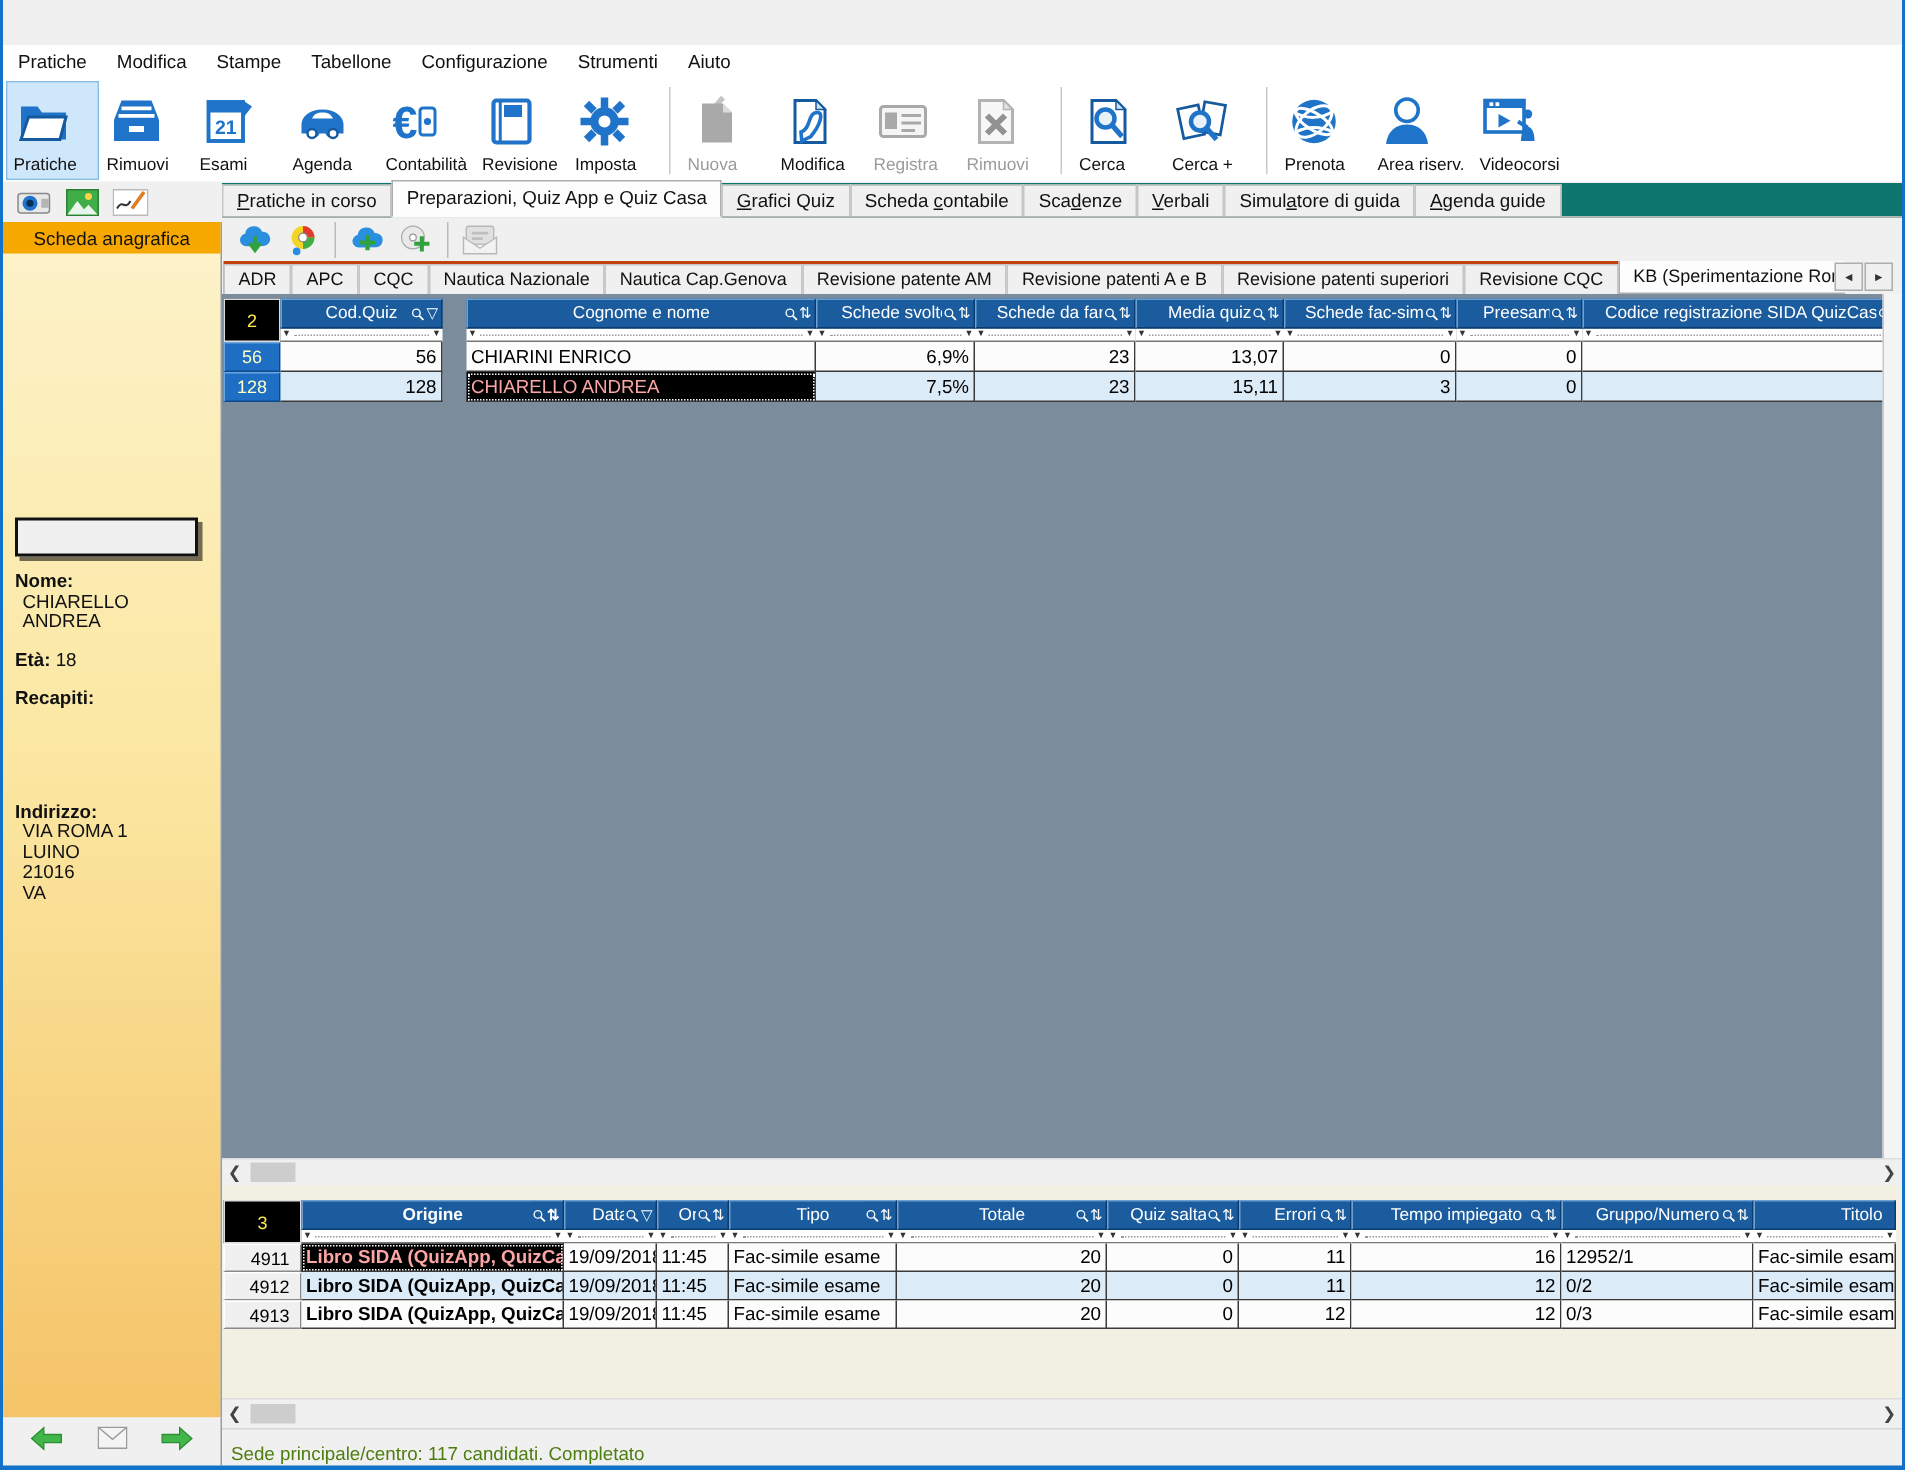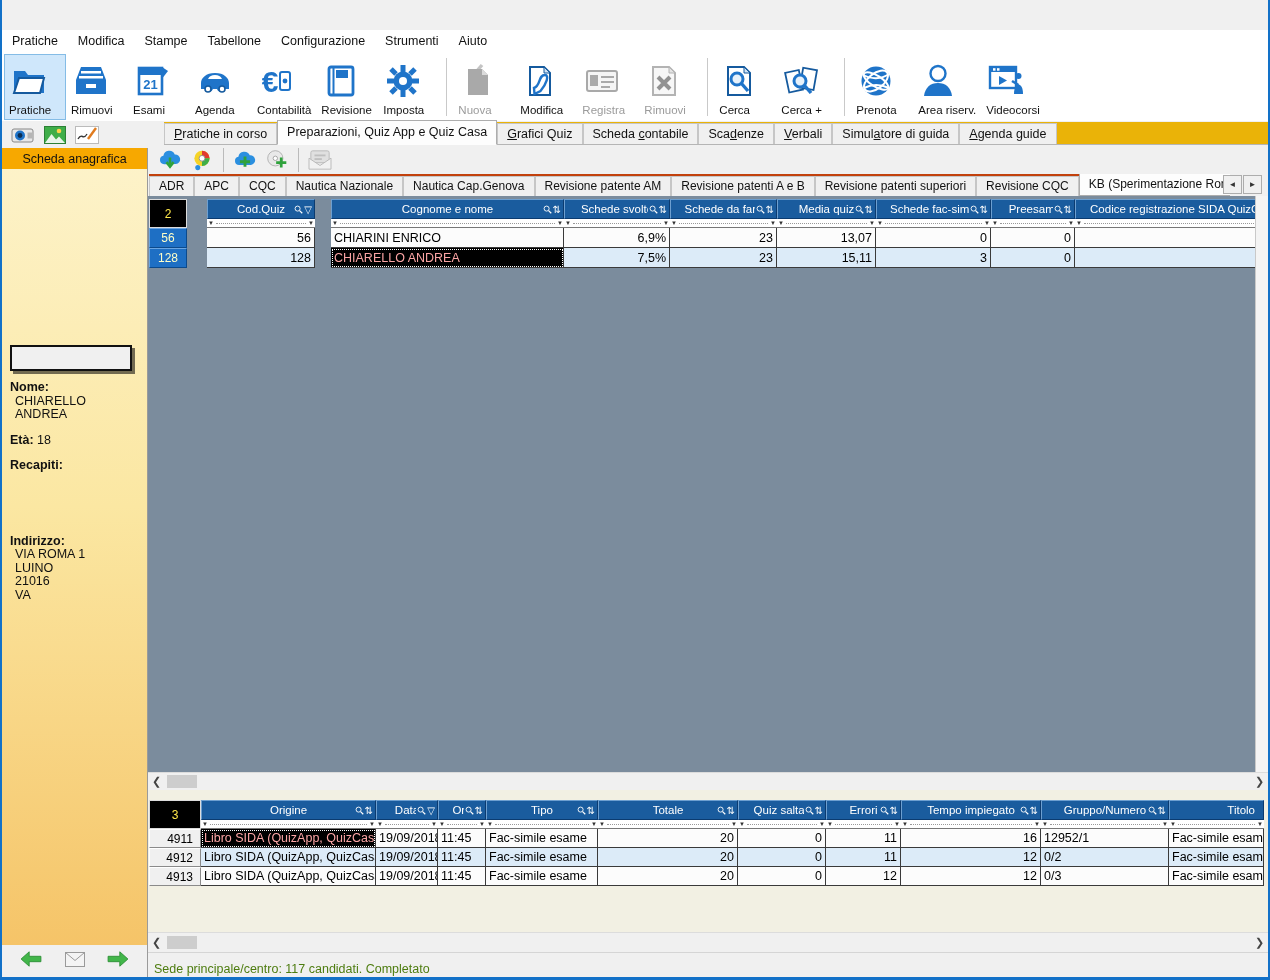--- a/index.html
+++ b/index.html
@@ -28,23 +28,23 @@
            display:flex;align-items:center;padding-left:2px;box-sizing:border-box;}
   .tbtn{min-width:60px;height:64px;display:flex;flex-direction:column;align-items:flex-start;
         justify-content:flex-end;padding:2px 4px 3px;box-sizing:border-box;margin:16px 1px;}
   .tbtn .ic{width:40px;height:42px;display:flex;align-items:center;justify-content:center;}
   .tbtn .lb{font-size:11.5px;color:#111;margin-top:2px;white-space:nowrap;}
   .tbtn.active{background:#cfe7fb;outline:1px solid #84bce6;}
   .tbtn.disabled .lb{color:#9b9b9b;}
   .tsep{width:1px;height:58px;background:#c9c9c9;margin:0 6px;}
 
   
-  #maintabs{position:absolute;left:148px;top:122px;right:2px;height:23px;background:#eab308;
+  #maintabs{position:absolute;left:148px;top:122px;right:2px;height:23px;background:#0f766e;
             display:flex;align-items:flex-end;border-bottom:1px solid #b5b5b5;box-sizing:border-box;
-            font-size:12.5px;z-index:5;margin-left:16px;}
+            font-size:12.5px;z-index:5;}
   .mtab{height:20px;line-height:20px;padding:0 9px;background:#f0f0f0;border:1px solid #c6c6c6;
         border-bottom:none;white-space:nowrap;color:#111;}
   .mtab.active{height:23px;line-height:23px;background:#fdfdfd;border:1px solid #adadad;
                border-bottom:1px solid #fdfdfd;margin-bottom:-1px;}
 
   
   #phototools{position:absolute;left:2px;top:122px;width:146px;height:26px;background:#f0f0f0;
               display:flex;align-items:center;gap:6px;padding-left:8px;box-sizing:border-box;}
   .ptool{width:26px;height:20px;display:flex;align-items:center;justify-content:center;}
 
@@ -484,21 +484,21 @@
   </div>
 
   <div id="gridarea">
     <div id="quizgrid-mount">
         <div class="grid quiz" style="left: 1px; top: 3px;">
           <div class="col" style="width: 38px;">
             <div class="corner">2</div>
             <div class="rhcell">56</div>
             <div class="rhcell">128</div>
           </div>
-          <div class="col" style="width: 108px; margin-left: 20px;">
+          <div class="col" style="width: 108px;">
             <div class="hcell">
               <span class="hlab">Cod.Quiz</span>
               <span class="hicons">
                 <svg width="9" height="9" viewBox="0 0 10 10">
                   <circle cx="4" cy="4" r="2.8" fill="none" stroke="#fff"></circle>
                   <line x1="6.2" y1="6.2" x2="9.2" y2="9.2" stroke="#fff" stroke-width="1.4"></line>
                 </svg>
                 <span>▽</span>
               </span>
             </div>
@@ -657,21 +657,21 @@
 
   <div id="bottompanel">
     <div id="sessiongrid-mount">
         <div class="grid session" style="left: 1px; top: 10px;">
           <div class="col" style="width: 52px;">
             <div class="corner">3</div>
             <div class="rhcell">4911</div>
             <div class="rhcell">4912</div>
             <div class="rhcell">4913</div>
           </div>
-          <div class="col" style="width: 175px;">
+          <div class="col" style="width: 175px; font-weight: bold;">
             <div class="hcell">
               <span class="hlab">Origine</span>
               <span class="hicons">
                 <svg width="9" height="9" viewBox="0 0 10 10">
                   <circle cx="4" cy="4" r="2.8" fill="none" stroke="#fff"></circle>
                   <line x1="6.2" y1="6.2" x2="9.2" y2="9.2" stroke="#fff" stroke-width="1.4"></line>
                 </svg>
                 <span>⇅</span>
               </span>
             </div>

